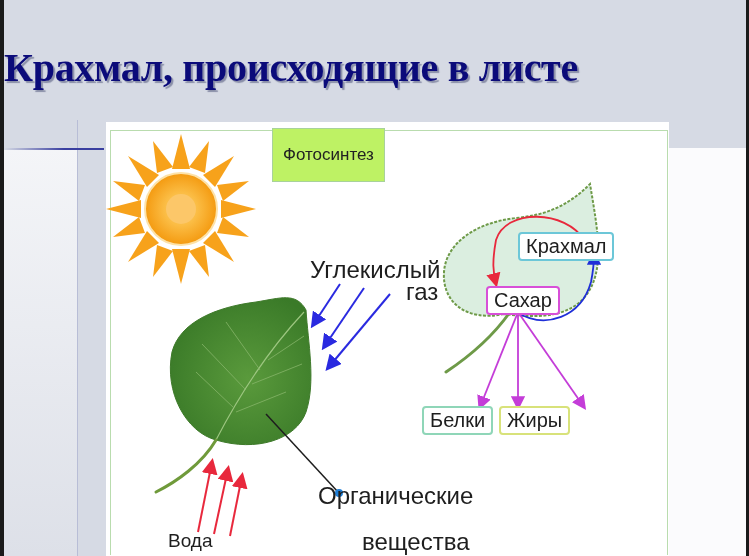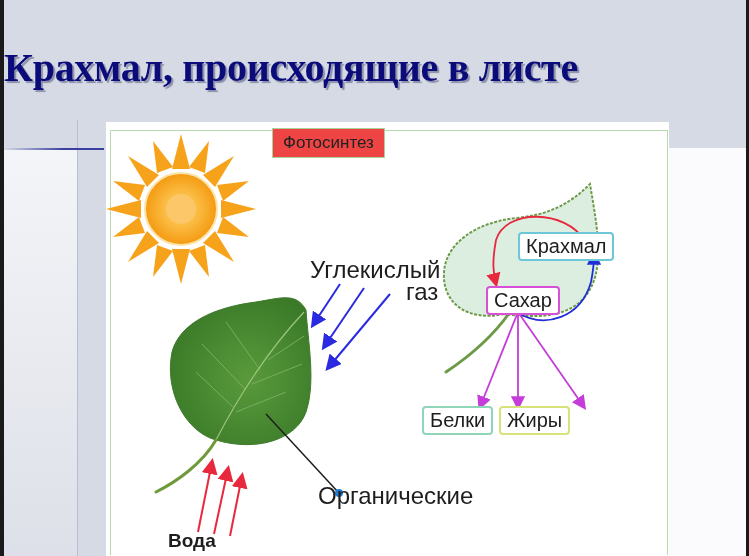--- a/index.html
+++ b/index.html
@@ -6,21 +6,21 @@
   body { width:749px; height:556px; overflow:hidden; background:#1a1a1a; position:relative; font-family:"Liberation Sans", sans-serif; }
   .slide { position:absolute; left:4px; top:0; width:742px; height:556px; background:#fbfbfd; overflow:hidden; }
   .slide-band { position:absolute; left:0; top:0; width:742px; height:148px; background:#d6dae4; }
   .slide-band-left { position:absolute; left:0; top:148px; width:74px; height:408px; background:linear-gradient(#f4f5f8,#dde0e8); }
   .slide-band-mid { position:absolute; left:74px; top:148px; width:28px; height:408px; background:#d6dae4; }
   .deco-vline { position:absolute; left:73px; top:120px; width:1px; height:436px; background:#b8bdd6; }
   .deco-hline { position:absolute; left:0; top:148px; width:100px; height:2px; background:linear-gradient(90deg,#d6dae4 0%, #3a3fa0 60%, #3a3fa0 100%); }
   .title { position:absolute; left:0; top:44px; white-space:nowrap; font-family:"Liberation Serif", serif; font-weight:bold; font-size:40px; color:#0b0b7a; text-shadow:2px 2px 1px #8a8fa8; letter-spacing:-0.3px; }
   .picture { position:absolute; left:102px; top:122px; width:563px; height:434px; background:#ffffff; }
   .frame { position:absolute; left:4px; top:8px; width:556px; height:424px; border:1px solid #b9dcae; border-bottom:none; }
-  .photo-label { position:absolute; left:166px; top:6px; padding:4px 10px; background:#ef4444; border:1px solid #a8d29b; font-size:17px; color:#222;text-align:right; }
+  .photo-label { position:absolute; left:166px; top:6px; padding:16px 10px; background:#bef264; border:1px solid #a8d29b; font-size:17px; color:#222;text-align:right; }
   .lbl { position:absolute; color:#1e1e1e; font-size:24px; white-space:nowrap; }
   .box { position:absolute; padding:1px 6px; background:#fff; border:2px solid; border-radius:4px; font-size:20px; color:#1e1e1e; white-space:nowrap; }
   svg { position:absolute; left:0; top:0; }
 </style>
 </head>
 <body>
 
 <div class="slide">
   <div class="slide-band"></div>
   <div class="slide-band-left"></div>
@@ -121,22 +121,23 @@
         <line x1="412" y1="190" x2="412" y2="285" marker-end="url(#am)"></line>
         <line x1="412" y1="190" x2="478" y2="285" marker-end="url(#am)"></line>
       </g>
     </svg>
 
     <div class="photo-label">Фотосинтез</div>
 
     <div class="lbl" style="left:204px; top:134px;">Углекислый</div>
     <div class="lbl" style="left:300px; top:156px;">газ</div>
 
-    <div class="lbl" style="left:62px; top:408px; font-size:19px;font-weight:bold;">Вода</div>
+    <div class="lbl" style="left:62px; top:408px; font-size:19px;">Вода</div>
 
     <div class="lbl" style="left:212px; top:360px;">Органические</div>
+    <div class="lbl" style="left:256px; top:406px;">вещества</div>
 
     <div class="box" style="left:412px; top:110px; border-color:#6cc7d8;">Крахмал</div>
     <div class="box" style="left:380px; top:164px; border-color:#d84fd8;">Сахар</div>
     <div class="box" style="left:316px; top:284px; border-color:#8fd6b8;">Белки</div>
     <div class="box" style="left:393px; top:284px; border-color:#d8e27a;">Жиры</div>
   </div>
 </div>
 
 </body></html>

